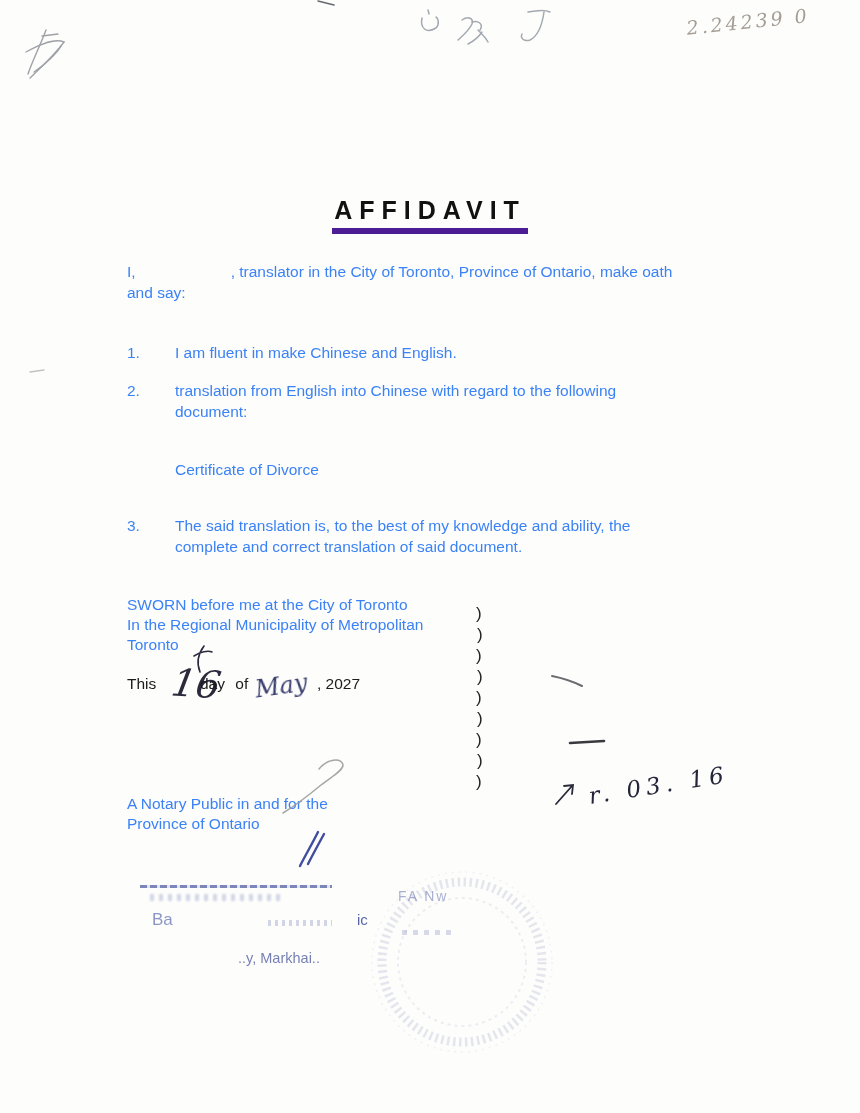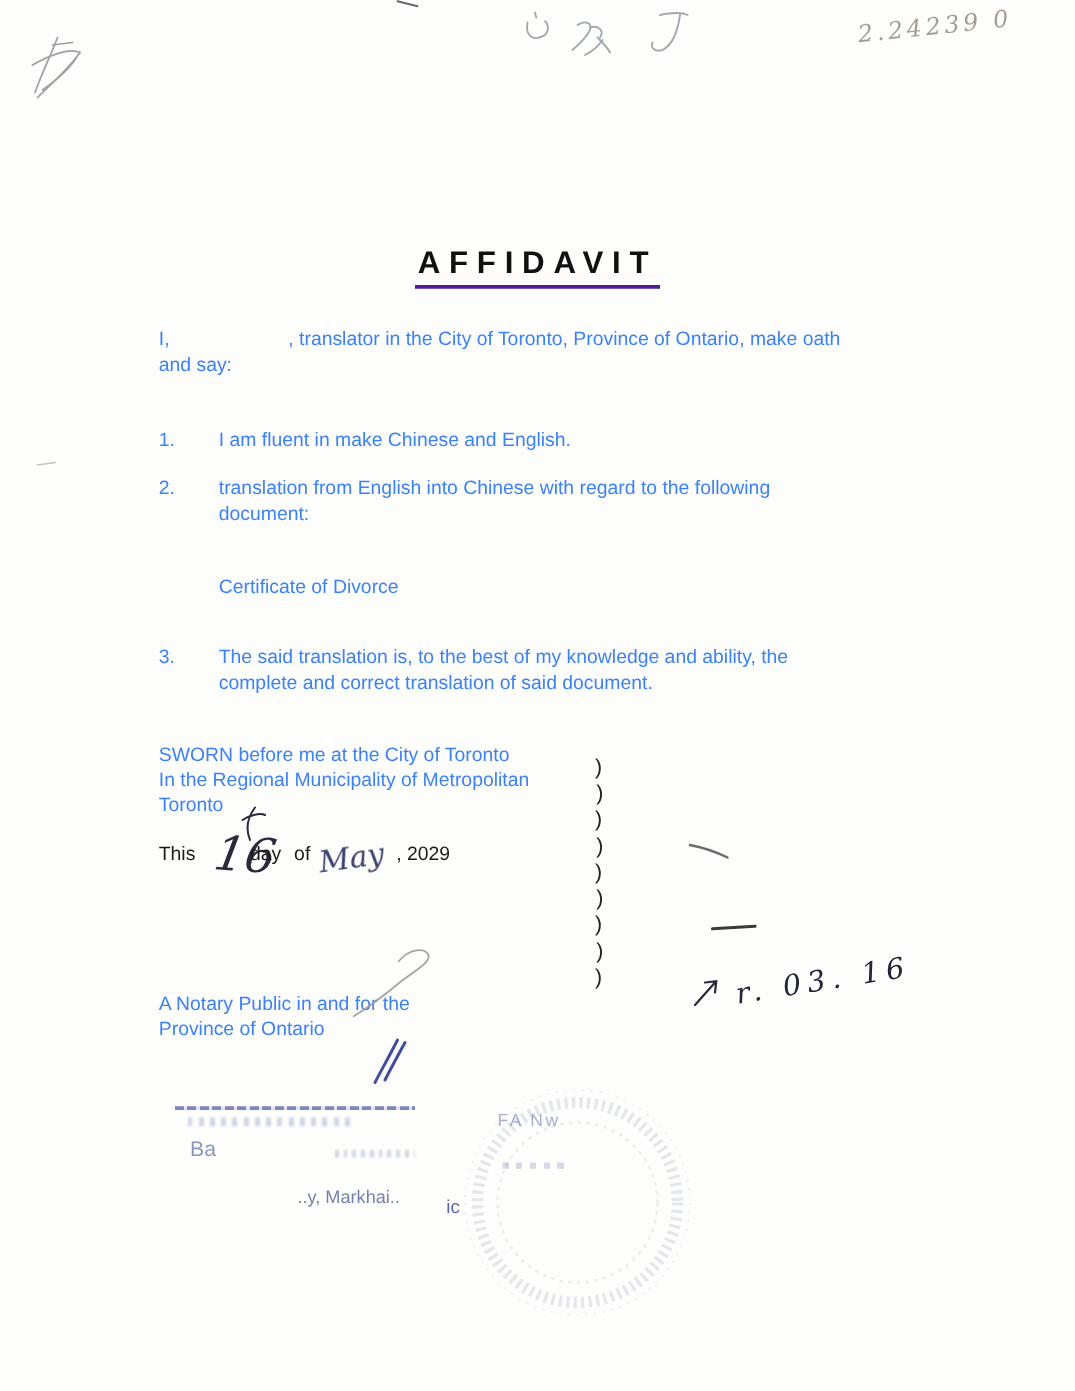--- a/index.html
+++ b/index.html
@@ -8,21 +8,21 @@
     background:#fdfdfc;overflow:hidden;
     font-family:"Liberation Sans",sans-serif;color:#1b1b1b;
   }
   .abs{position:absolute;}
   .nowrap{white-space:nowrap;}
 
   
   .title-wrap{top:196px;left:0;width:860px;text-align:center;}
   .title{
     display:inline-block;font-weight:bold;font-size:25px;letter-spacing:7px;
-    color:#111;border-bottom:3px solid #4c1d95;padding:0 2px 3px 2px;
+    color:#111;border-bottom:6px solid #4c1d95;padding:0 2px 3px 2px;
   }
 
   
   .bodytext{font-size:15.5px;line-height:20.5px;color:#3b82f6;}
   .intro{top:262px;left:127px;width:600px;}
   .blank-gap{display:inline-block;width:95px;}
   .numbered{left:127px;width:610px;}
   .num{position:absolute;left:0;top:0;}
   .itemtext{padding-left:48px;}
   .item1{top:343px;}
@@ -69,21 +69,21 @@
     filter:blur(0.4px);
   }
   .stamp-line2{
     top:894px;left:150px;width:130px;height:7px;opacity:.25;
     background:repeating-linear-gradient(90deg,rgba(40,55,140,.8) 0 4px,rgba(40,55,140,0) 4px 9px);
     filter:blur(0.8px);
   }
   .stamp-frag{color:rgba(48,62,148,0.55);filter:blur(0.35px);font-size:15px;}
   .frag-ba{top:910px;left:152px;font-size:17px;}
   .frag-mid{top:888px;left:398px;font-size:14px;opacity:.75;letter-spacing:2px;}
-  .frag-ic{top:911px;left:357px;font-size:15px;color:rgba(48,62,148,0.8);margin-top:46px;}
+  .frag-ic{top:911px;left:357px;font-size:15px;color:rgba(48,62,148,0.8);}
   .frag-name{top:950px;left:238px;font-size:14.5px;color:rgba(45,60,140,0.65);}
   .frag-squiggle{
     top:920px;left:268px;width:64px;height:6px;opacity:.22;
     background:repeating-linear-gradient(90deg,rgba(40,55,140,.9) 0 3px,rgba(40,55,140,0) 3px 7px);
     filter:blur(0.7px);
   }
   .frag-marks{
     top:930px;left:402px;width:54px;height:5px;opacity:.2;
     background:repeating-linear-gradient(90deg,rgba(40,55,140,.9) 0 5px,rgba(40,55,140,0) 5px 11px);
     filter:blur(0.6px);
@@ -163,21 +163,21 @@
     <div class="nowrap">SWORN before me at the City of Toronto</div>
     <div class="nowrap">In the Regional Municipality of Metropolitan</div>
     <div class="nowrap">Toronto</div>
   </div>
 
   <div class="abs dateline" style="width:380px;height:60px;">
     <span class="dl-this">This</span>
     <span class="hand hand-day">16</span>
     <span class="dl-dayof">day of</span>
     <span class="hand hand-month">May</span>
-    <span class="dl-2024">, 2029</span>
+    <span class="dl-2024">, 2027</span>
   </div>
 
   <svg class="abs" style="top:644px;left:190px;" width="24" height="32" viewBox="0 0 24 32">
     <path d="M14,2 C8,10 6,18 10,28 M4,12 C10,8 18,6 22,8" fill="none" stroke="#2a2a3c" stroke-width="1.6" stroke-linecap="round"></path>
   </svg>
 
   <div class="abs parens">
     <span>)</span>
     <span>)</span>
     <span>)</span>

